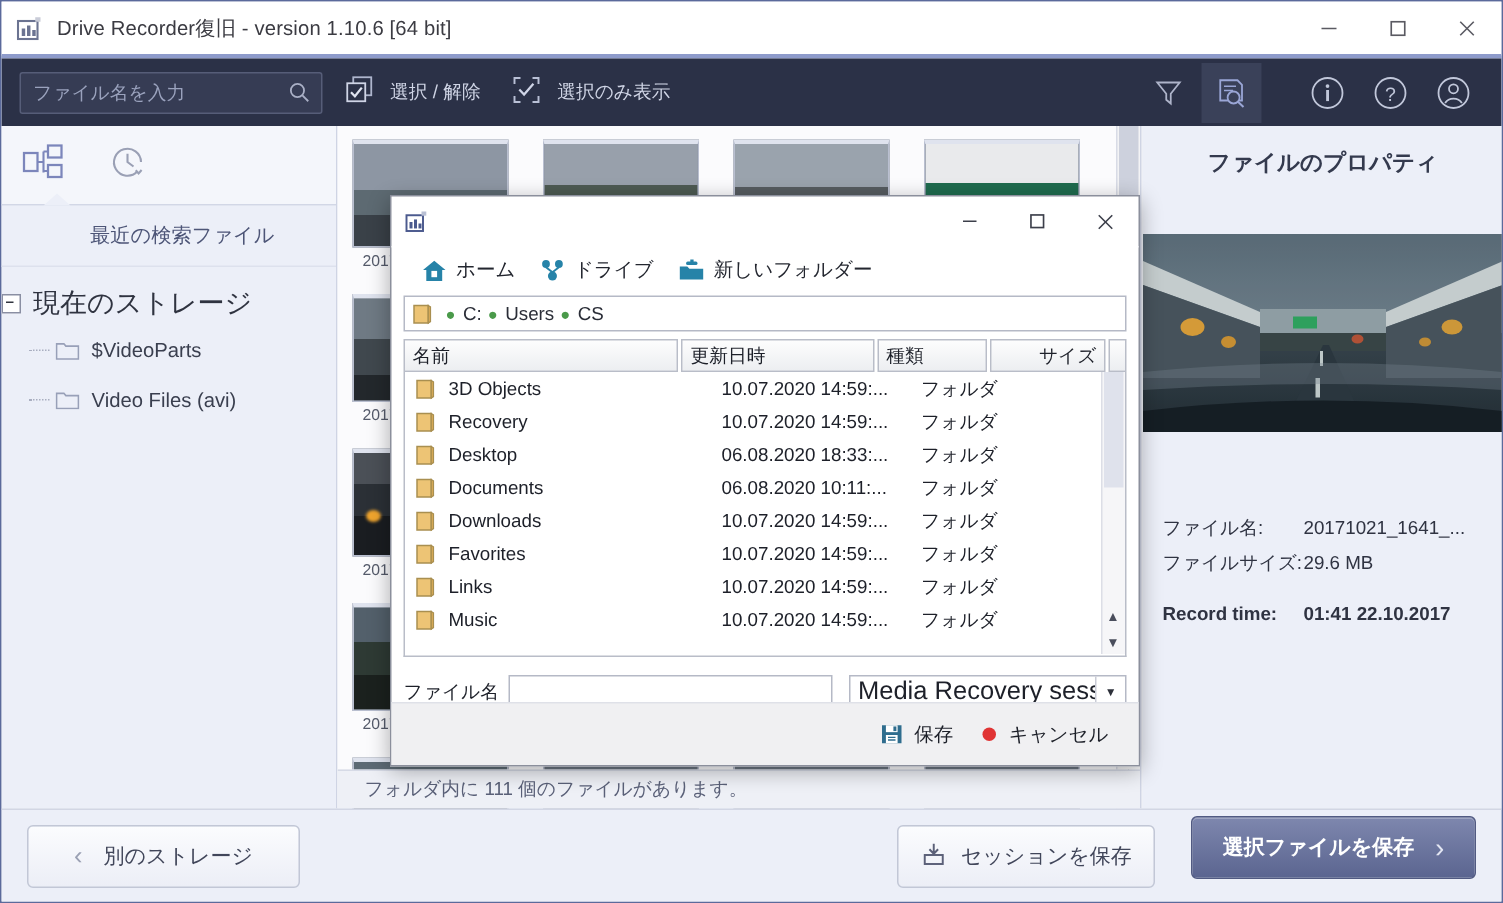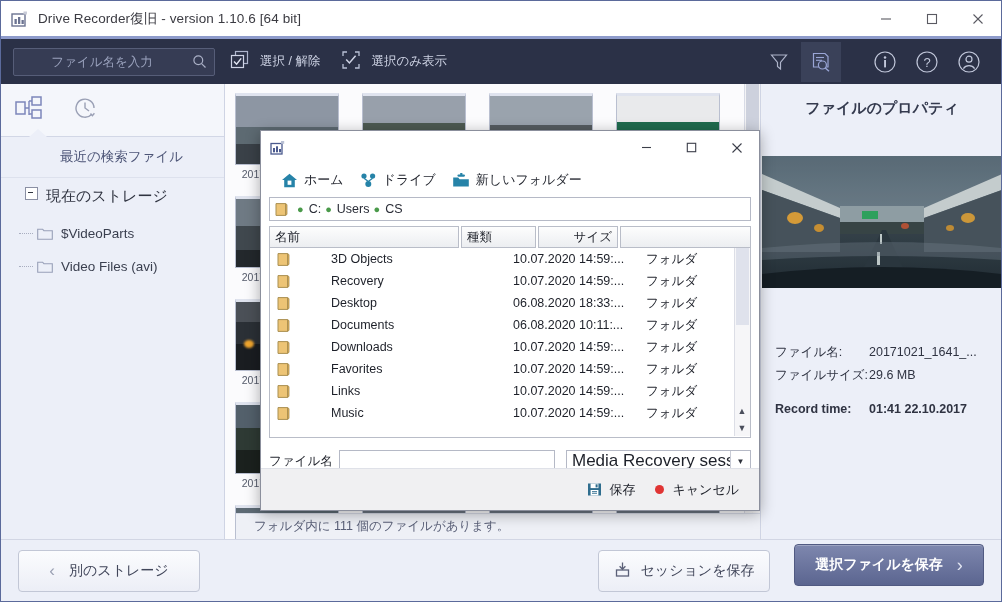--- a/index.html
+++ b/index.html
@@ -21,62 +21,62 @@
   .tb-btn{width:46px;height:35px;display:flex;align-items:center;justify-content:center;
           color:#5a5a62;font-size:15px;line-height:1;}
   .tb-accent{position:absolute;left:0;top:35px;width:1000px;height:3px;background:#8e9bcb;}
 
   
   .toolbar{position:absolute;left:0;top:38px;width:1000px;height:45px;background:#2b3147;
            display:flex;align-items:center;}
   .search-wrap{position:relative;margin-left:12px;width:200px;height:26px;
                background:#363c54;border:1px solid #565d78;border-radius:2px;display:flex;align-items:center;}
   .search-wrap input{background:transparent;border:none;outline:none;color:#d6dae8;
-                     font-size:12.5px;font-family:inherit;padding-left:8px;width:160px;height:24px;text-align:center;}
+                     font-size:12.5px;font-family:inherit;padding-left:8px;width:160px;height:24px;}
   .search-wrap input::placeholder{color:#9aa2bd;}
   .search-ico{position:absolute;right:7px;top:5px;width:15px;height:15px;}
   .tool-item{display:flex;align-items:center;height:45px;padding:0 6px 0 14px;color:#d3d8e8;font-size:12.5px;cursor:default;}
   .tool-item .lbl{margin-left:9px;color:#cfd4e5;}
   .tb-spacer{flex:1;}
   .ricon{width:40px;height:40px;display:flex;align-items:center;justify-content:center;margin-right:2px;}
   .ricon.sel{background:#3a4159;}
 
   
   .sidebar{position:absolute;left:0;top:83px;width:224px;height:455px;background:#eceff8;
            border-right:1px solid #cfd4e4;box-sizing:border-box;}
   .side-tabs{height:52px;border-bottom:1px solid #d2d7e6;display:flex;align-items:center;
              background:#f4f6fb;position:relative;}
   .side-tab{width:56px;height:50px;display:flex;align-items:center;justify-content:center;}
   .tab-caret{position:absolute;left:28px;bottom:-1px;width:0;height:0;
              border-left:9px solid transparent;border-right:9px solid transparent;
              border-bottom:8px solid #eceff8;}
   .recent-row{height:40px;display:flex;align-items:center;padding-left:18px;
               font-size:13.5px;color:#4d5577;border-bottom:1px solid #dde1ed;background:#eceff8;justify-content:center;}
   .tree{padding-top:9px;}
-  .tree-root{display:flex;align-items:flex-start;height:30px;padding-left:24px;font-size:15px;color:#2f3340;}
+  .tree-root{display:flex;align-items:center;height:30px;padding-left:0;font-size:18px;color:#2f3340;}
   .expander{width:11px;height:11px;border:1px solid #8a8fa3;background:#fff;margin-right:8px;
             position:relative;flex:none;}
   .expander:before{content:"";position:absolute;left:2px;top:4px;width:5px;height:1px;background:#30343f;}
   .tree-child{display:flex;align-items:center;height:33px;padding-left:18px;font-size:13.5px;color:#3a3f4f;}
   .dotline{width:14px;height:1px;border-top:1px dotted #a9aec0;margin-right:4px;flex:none;}
   .folder-ico{width:16px;height:13px;margin-right:8px;flex:none;}
 
   
   .center{position:absolute;left:224px;top:83px;width:536px;height:455px;background:#fbfbfd;
           box-sizing:border-box;border-right:1px solid #cfd4e4;overflow:hidden;}
   .thumb-grid{position:absolute;left:10px;top:9px;width:520px;}
   .thumb{position:absolute;width:104px;}
   .thumb .img{width:104px;height:72px;border:1px solid #b9bfd0;border-top:3px solid #dfe3ee;
               box-sizing:border-box;background:#6a7480;overflow:hidden;position:relative;}
   .thumb .cap{font-size:10.5px;color:#555b6b;margin-top:3px;text-align:center;
               white-space:nowrap;overflow:hidden;}
   .vscroll{position:absolute;right:0;top:0;width:15px;height:455px;background:#f3f3f5;border-left:1px solid #d8dbe6;}
   .vscroll .thumbbar{position:absolute;left:1px;top:0;width:13px;height:120px;background:#cdd1dd;}
   .vscroll .arrow{position:absolute;left:0;width:15px;height:16px;display:flex;align-items:center;justify-content:center;color:#666c7d;font-size:9px;}
-  .statusbar{position:absolute;left:11px;bottom:0;width:536px;height:26px;background:#eef0f6;
+  .statusbar{position:absolute;left:0;bottom:0;width:536px;height:26px;background:#eef0f6;
              border-top:1px solid #d6dae6;display:flex;align-items:center;box-sizing:border-box;}
   .statusbar span{font-size:12.5px;color:#5a6078;padding-left:18px;}
 
   
   .rightpanel{position:absolute;left:761px;top:83px;width:240px;height:455px;background:#eceff8;box-sizing:border-box;}
   .rp-title{text-align:center;font-size:15px;font-weight:bold;color:#343a4e;padding-top:15px;}
   .rp-preview{position:absolute;left:0;top:72px;width:240px;height:132px;overflow:hidden;background:#4b5560;}
   .rp-fields{position:absolute;left:0;top:260px;width:240px;font-size:12.5px;color:#2f3342;}
   .rp-row{display:flex;height:23px;align-items:baseline;padding-left:13px;}
   .rp-k{width:94px;flex:none;}
@@ -117,21 +117,21 @@
   .crumb .dot{color:#4a9a4a;margin-right:5px;font-size:11px;}
   .listhdr{margin:5px 8px 0 8px;height:22px;display:flex;box-sizing:border-box;}
   .hcell{background:linear-gradient(#fdfdfd,#eceef1);border:1px solid #b9bdc8;
          font-size:12.5px;color:#1d2029;display:flex;align-items:center;padding:0 5px;
          box-sizing:border-box;margin-right:2px;}
   .hcell.right{justify-content:flex-end;}
   .filelist{margin:0 8px 0 8px;height:190px;border:1px solid #b9bdc8;border-top:none;
             background:#fff;box-sizing:border-box;position:relative;overflow:hidden;}
   .frow{height:22px;display:flex;align-items:center;font-size:12.5px;color:#1d2029;}
   .frow .fico{width:13px;height:15px;margin-left:7px;margin-right:9px;flex:none;}
-  .fname{width:182px;margin-left:32px;}
+  .fname{width:182px;}
   .fdate{width:133px;}
   .ftype{width:80px;}
   .dlg-vs{position:absolute;right:0;top:0;width:15px;height:188px;background:#f6f6f8;border-left:1px solid #dcdee6;}
   .dlg-vs .bar{position:absolute;left:1px;top:0;width:13px;height:77px;background:#dfe2ec;}
   .dlg-vs .ar{position:absolute;left:0;width:14px;height:17px;display:flex;align-items:center;justify-content:center;color:#4a4e5c;font-size:9px;}
   .fnamerow{margin:11px 8px 0 8px;height:24px;display:flex;align-items:center;}
   .fnamerow .lab{font-size:12.5px;color:#1d2029;width:75px;}
   .fnamerow input{flex:none;width:216px;height:22px;border:1px solid #b5b9c6;outline:none;
                   font-family:inherit;font-size:12.5px;padding:0 4px;box-sizing:border-box;background:#fff;}
   .combo{margin-left:11px;width:185px;height:22px;border:1px solid #b5b9c6;display:flex;align-items:center;box-sizing:border-box;background:#fff;}
@@ -567,20 +567,21 @@
           <path d="M10.5 1.6 L12 2.6 V12.4 L10.5 13.4 Z" fill="#d9ab58" stroke="#a98f50" stroke-width=".8"></path>
         </svg>
       </span>
       <span class="crumb"><span class="dot">●</span><span>C:</span></span>
       <span class="crumb"><span class="dot">●</span><span>Users</span></span>
       <span class="crumb"><span class="dot">●</span><span>CS</span></span>
     </div>
 
     <div class="listhdr">
       <div class="hcell" style="width:190px">名前</div>
+      <div class="hcell" style="width:133px">更新日時</div>
       <div class="hcell" style="width:75px">種類</div>
       <div class="hcell right" style="width:80px">サイズ</div>
       <div class="hcell" style="width:0;flex:1;margin-right:0"></div>
     </div>
 
     <div class="filelist">
       <div class="frow">
         <span class="fico"><svg width="13" height="15" viewBox="0 0 13 15">
               <path d="M1 1.6 H10.5 V13.4 H1 Z" fill="#edc475" stroke="#a98f50" stroke-width="1"></path>
               <path d="M10.5 1.6 L12 2.6 V12.4 L10.5 13.4 Z" fill="#d9ab58" stroke="#a98f50" stroke-width=".8"></path>

